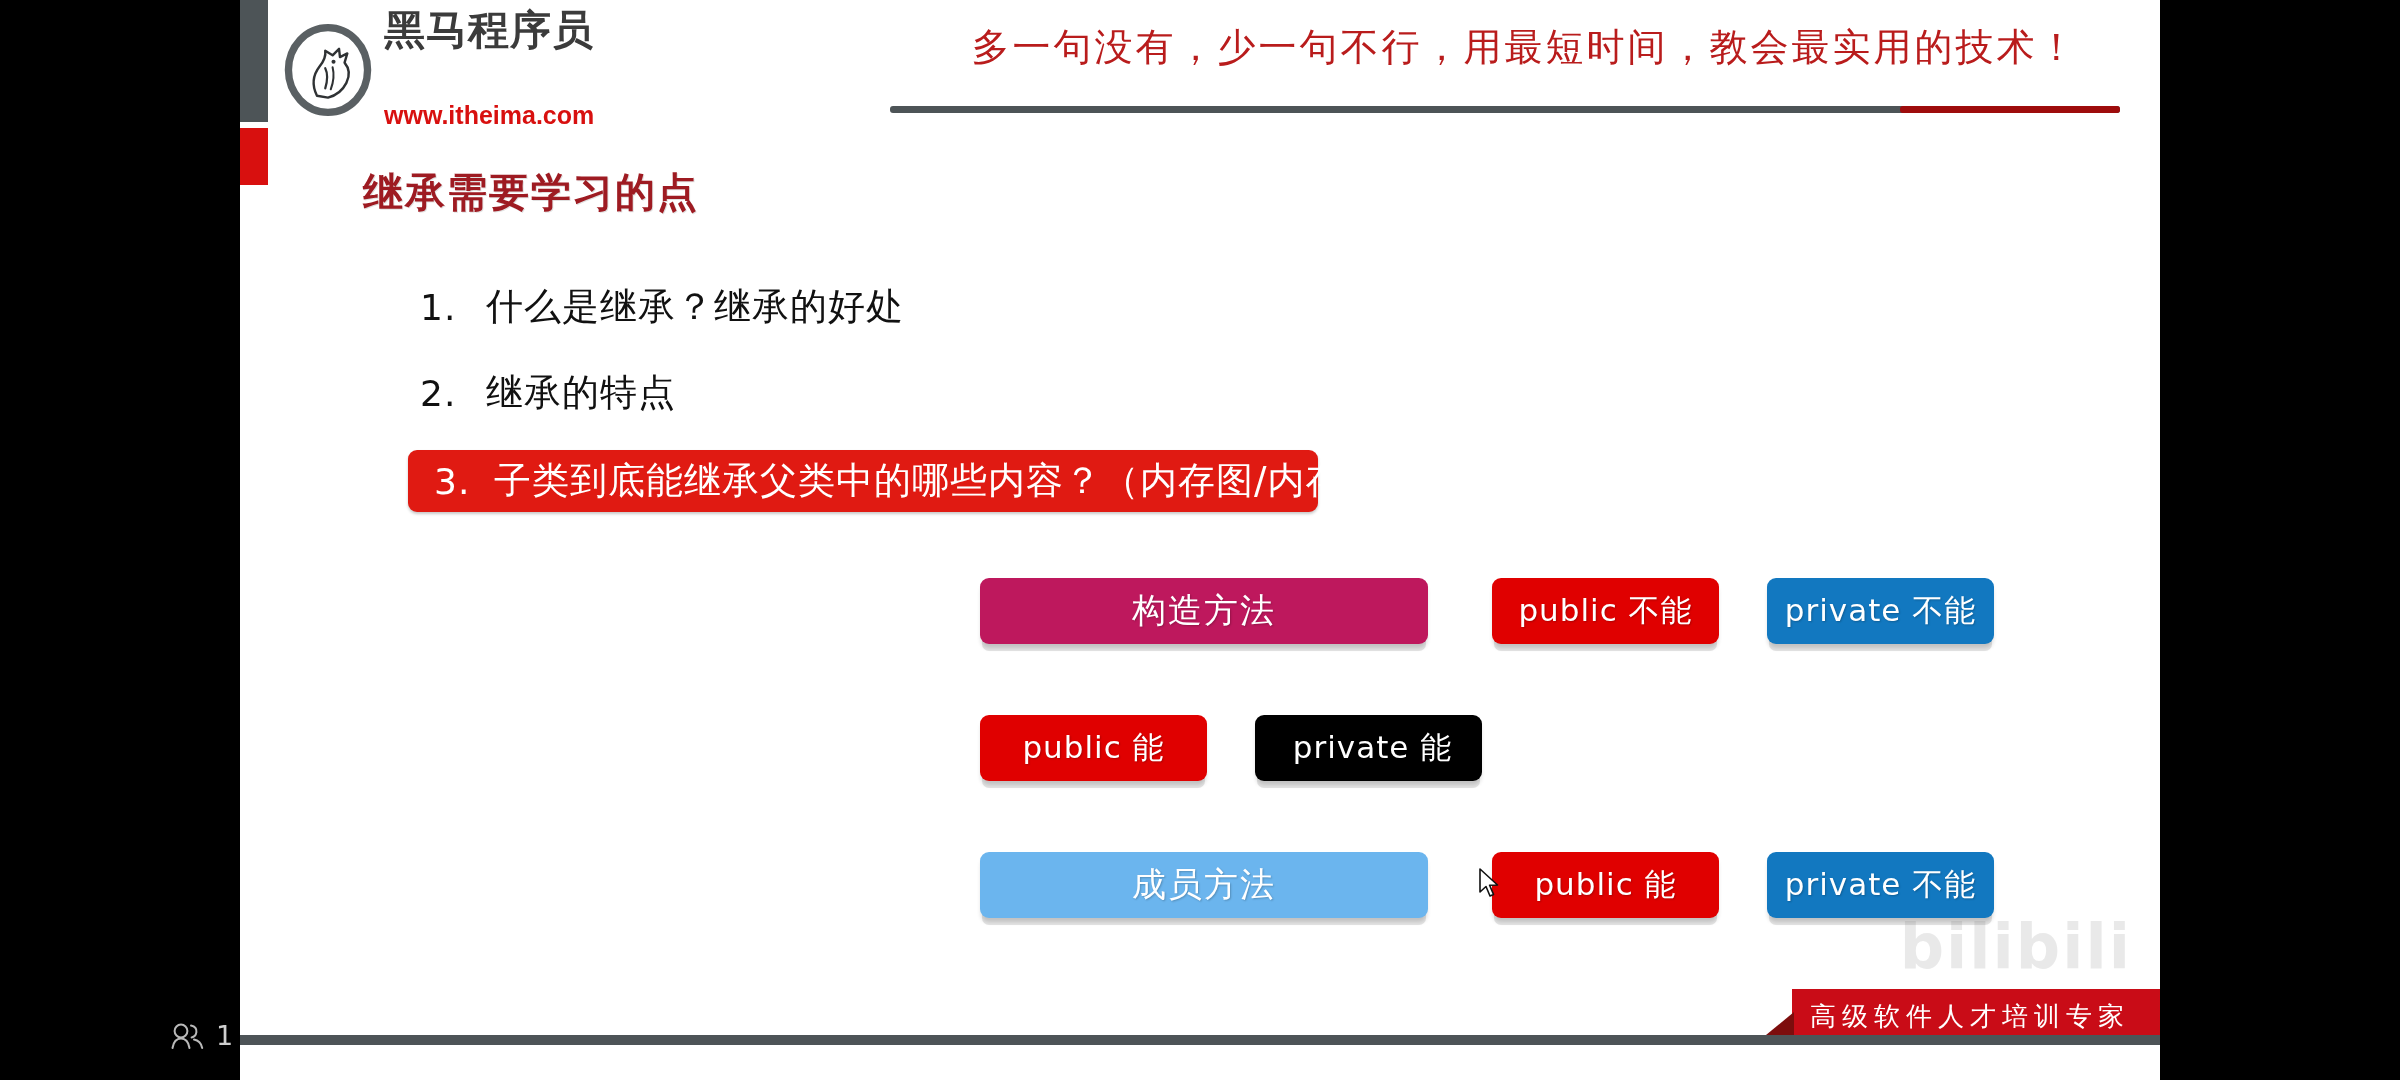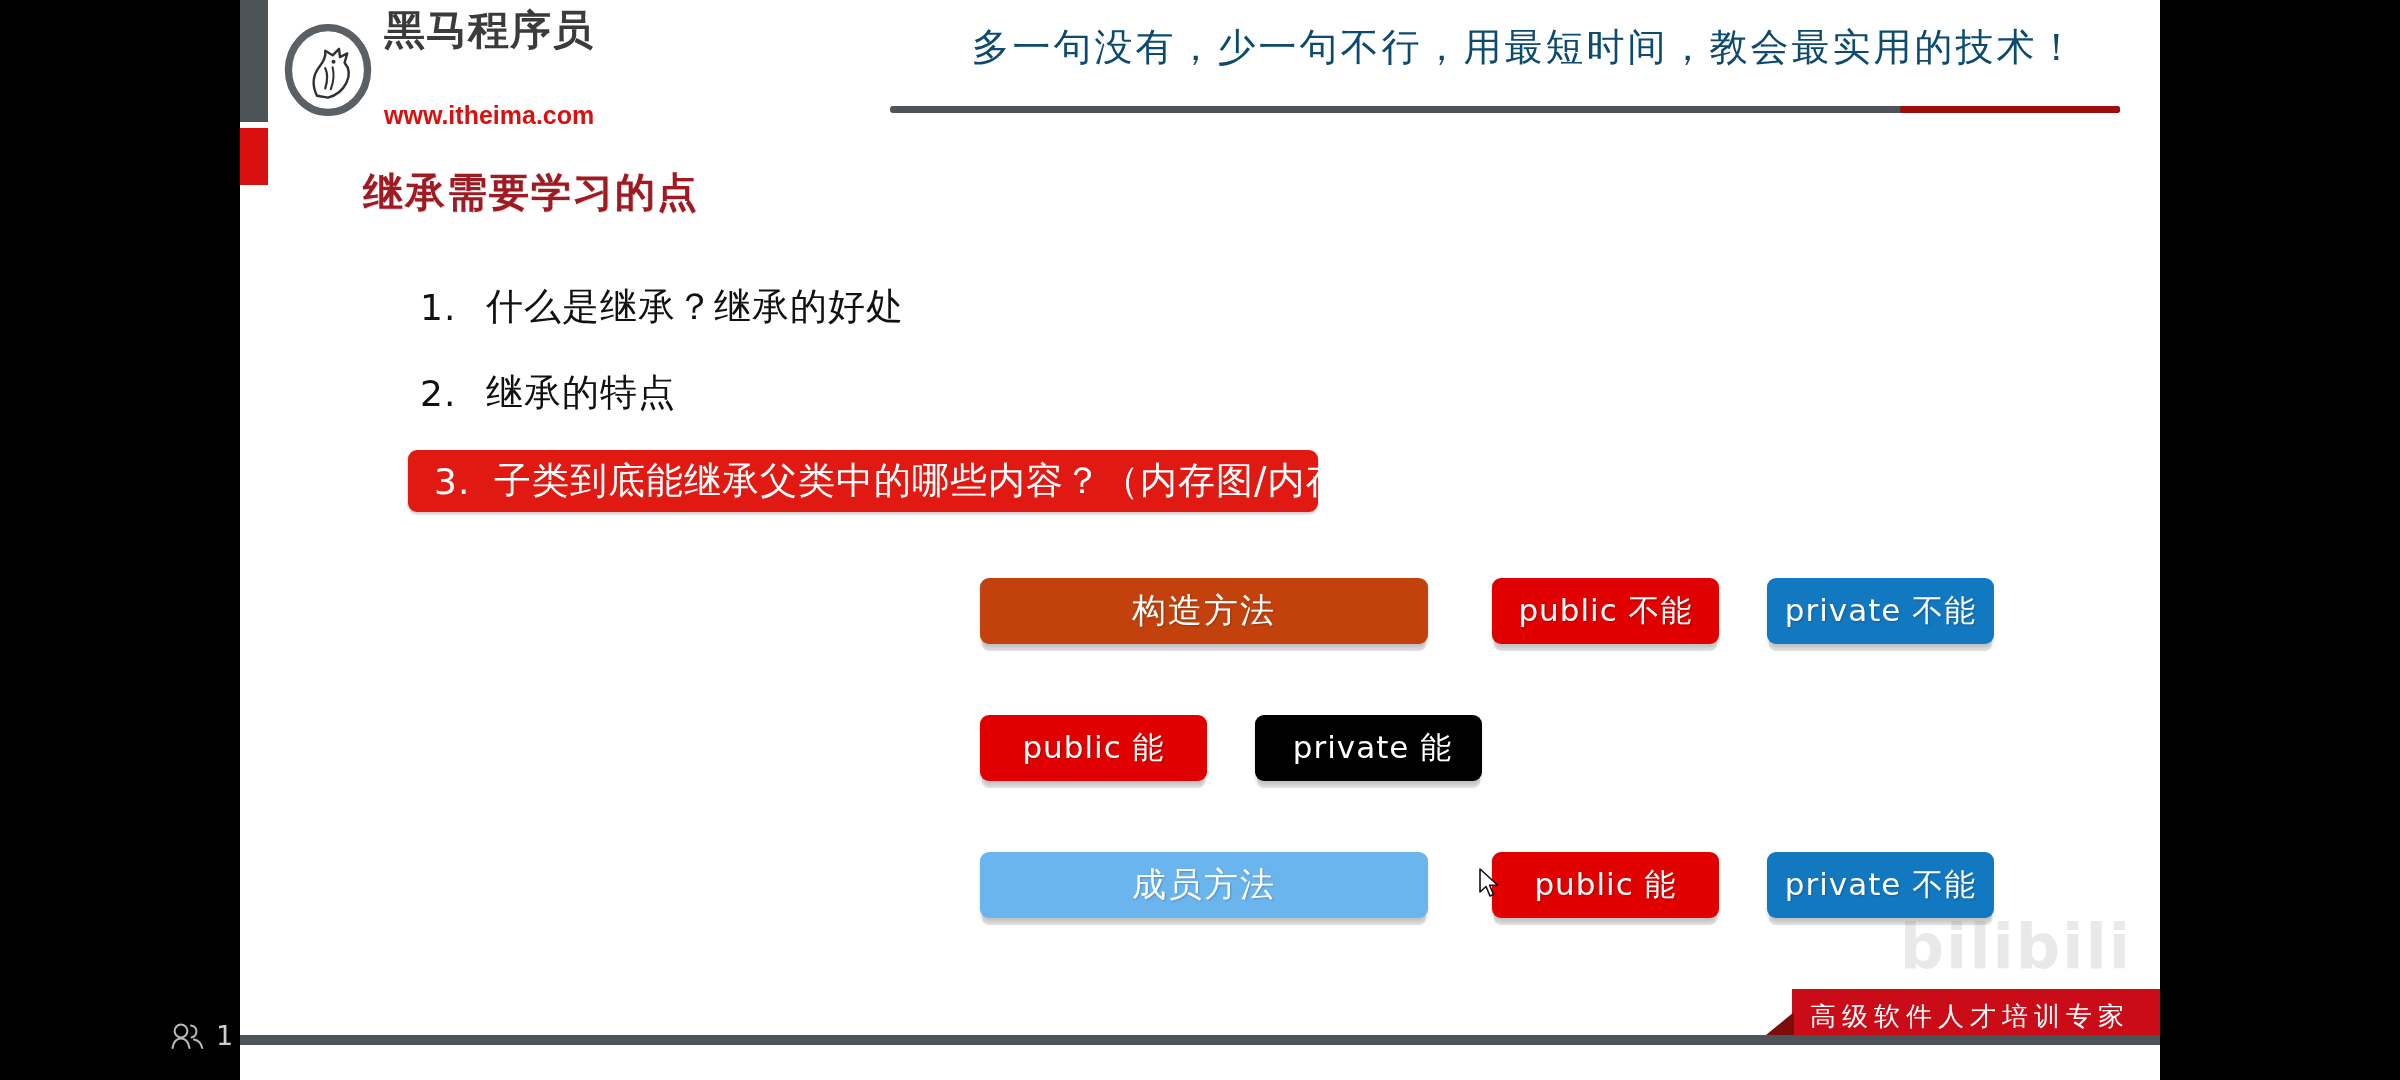--- a/index.html
+++ b/index.html
@@ -86,21 +86,21 @@
     margin-top: 2px;
   }
 
   #slogan {
     position: absolute;
     left: 690px; top: 22px;
     width: 1190px;
     text-align: center;
     font-family: Liberation Mono, monospace;
     font-size: 38px;
-    color: #0c4a6e;
+    color: #b91c1c;
     letter-spacing: 3px;
     white-space: nowrap;
   }
 
   #header-rule {
     position: absolute;
     left: 650px; top: 106px;
     width: 1230px; height: 7px;
     background: #4d5457;
     border-radius: 3px;
@@ -328,21 +328,21 @@
 
       <div class="list-item highlight">
         <span class="list-num">3.</span>
         <span class="list-text">子类到底能继承父类中的哪些内容？（内存图/内存分析工具）</span>
       </div>
     </div>
 
     <div id="matrix">
 
       <div class="matrix-row">
-        <div class="chip chip-topic" style="background: #c2410c;">构造方法</div>
+        <div class="chip chip-topic" style="background: #be185d;">构造方法</div>
         <div class="chip chip-mod chip-public" style="background: rgb(224, 0, 0);">public 不能</div>
         <div class="chip chip-mod" style="background: rgb(18, 120, 192);">private 不能</div>
       </div>
 
       <div class="matrix-row">
         <div class="chip chip-mod chip-public" style="background: rgb(224, 0, 0);">public  能</div>
         <div class="chip chip-mod" style="background: #000000; padding-left: 8px;">private  能</div>
       </div>
 
       <div class="matrix-row">

